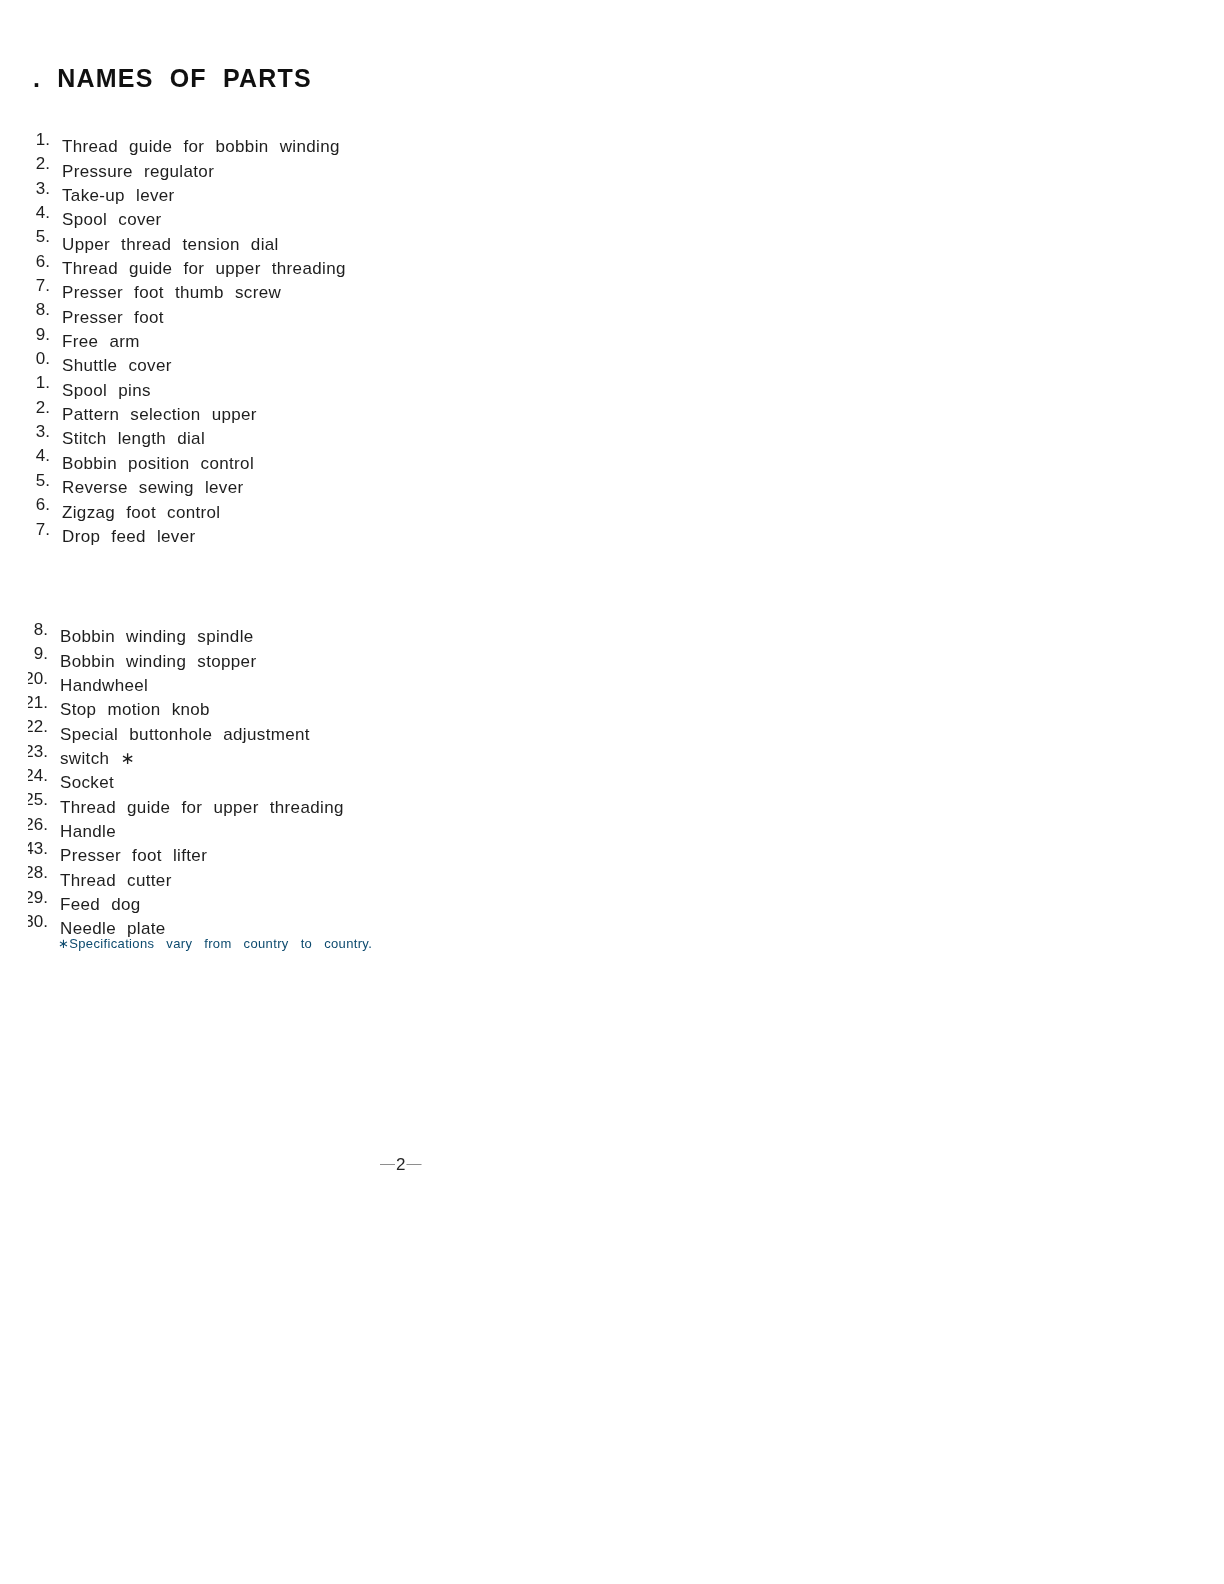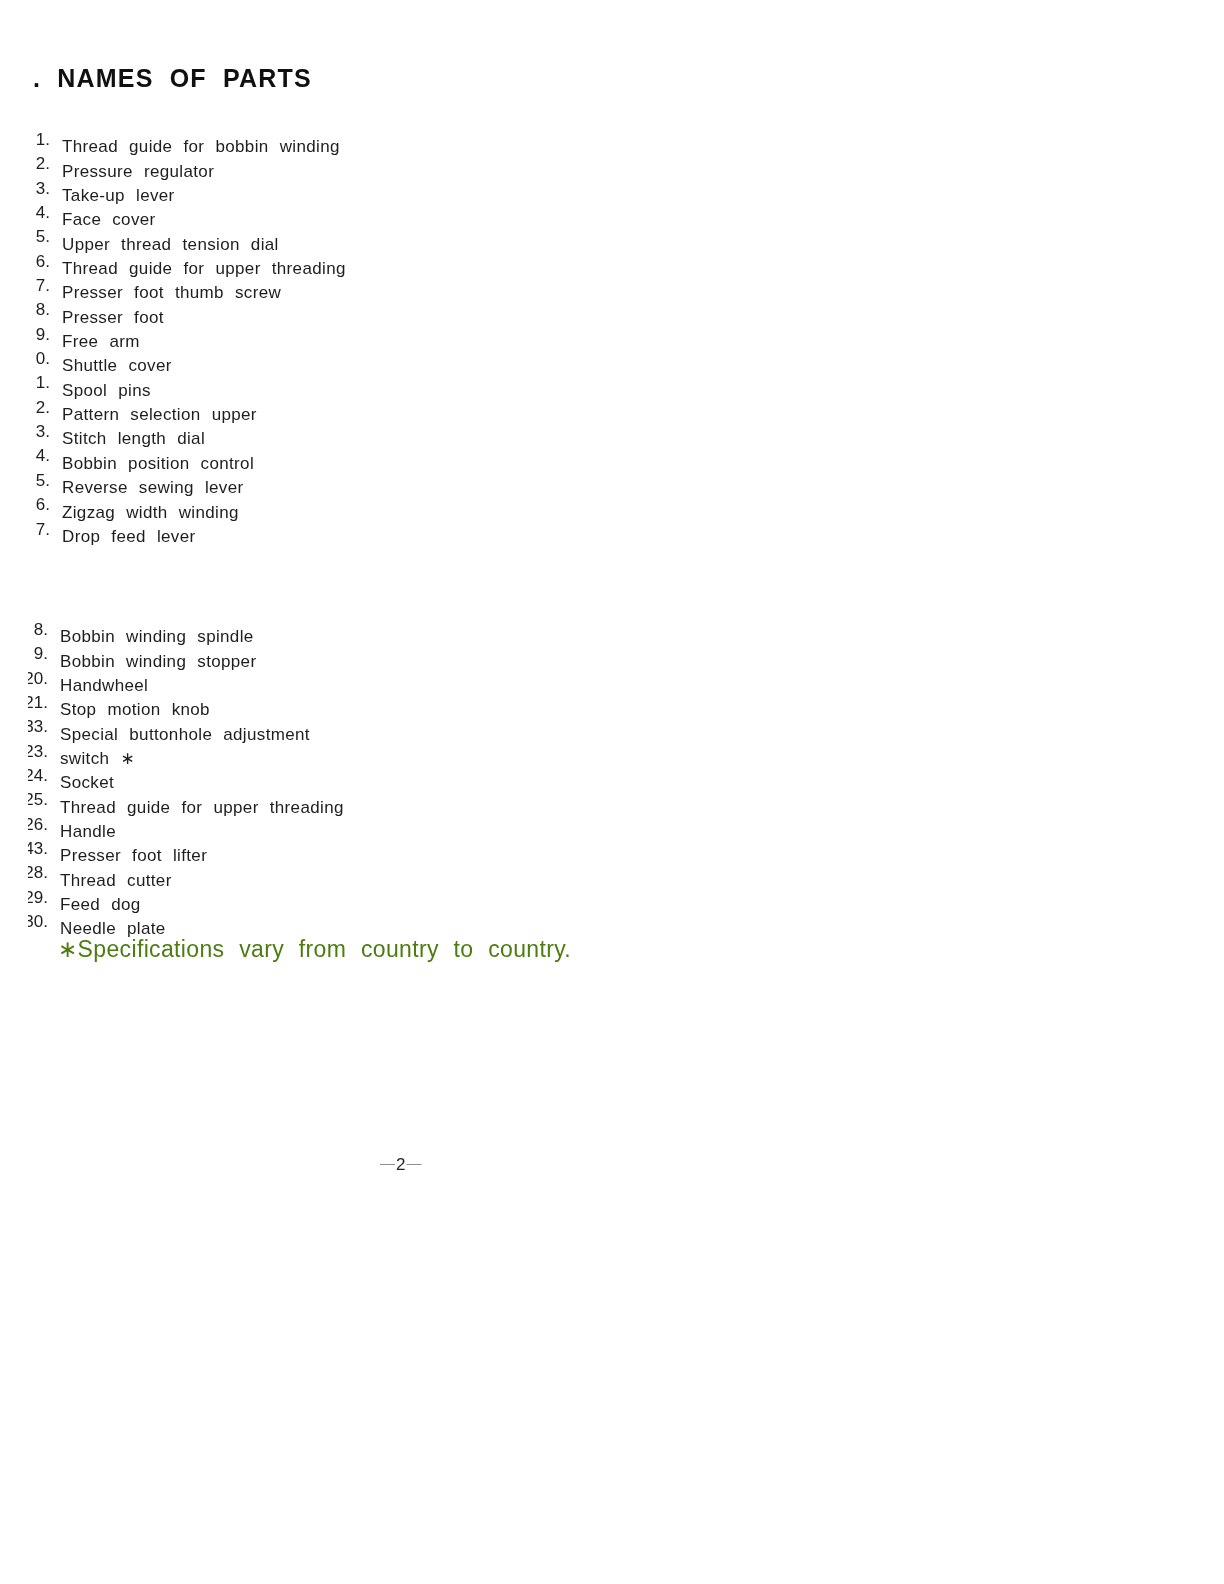--- a/index.html
+++ b/index.html
@@ -54,24 +54,24 @@
     top: 0;
     line-height: 24.35px;
     white-space: nowrap;
     letter-spacing: 0;
   }
   .item-label { margin-left: 12px; text-align: center; }
   .note {
     position: absolute;
     left: 58px;
     top: 936px;
-    font-size: 23px;
+    font-size: 13px;
     letter-spacing: 0.35px;
     word-spacing: 8px;
-    color: #4d7c0f;
+    color: #0c4a6e;
     white-space: nowrap;
   }
   .pagenum {
     position: absolute;
     left: 380px;
     top: 1153px;
     font-size: 17px;
     line-height: 24px;
     white-space: nowrap;
   }
@@ -121,21 +121,21 @@
         <span class="num-clip">
           <span class="num-inner">3.</span>
         </span>
         <span class="item-label">Take-up lever</span>
       </div>
 
       <div class="row">
         <span class="num-clip">
           <span class="num-inner">4.</span>
         </span>
-        <span class="item-label">Face cover</span>
+        <span class="item-label">Spool cover</span>
       </div>
 
       <div class="row">
         <span class="num-clip">
           <span class="num-inner">5.</span>
         </span>
         <span class="item-label">Upper thread tension dial</span>
       </div>
 
       <div class="row">
@@ -205,21 +205,21 @@
         <span class="num-clip">
           <span class="num-inner">5.</span>
         </span>
         <span class="item-label">Reverse sewing lever</span>
       </div>
 
       <div class="row">
         <span class="num-clip">
           <span class="num-inner">6.</span>
         </span>
-        <span class="item-label">Zigzag width winding</span>
+        <span class="item-label">Zigzag foot control</span>
       </div>
 
       <div class="row">
         <span class="num-clip">
           <span class="num-inner">7.</span>
         </span>
         <span class="item-label">Drop feed lever</span>
       </div>
     </div>
 
@@ -248,21 +248,21 @@
 
       <div class="row">
         <span class="num-clip">
           <span class="num-inner">21.</span>
         </span>
         <span class="item-label">Stop motion knob</span>
       </div>
 
       <div class="row">
         <span class="num-clip">
-          <span class="num-inner">33.</span>
+          <span class="num-inner">22.</span>
         </span>
         <span class="item-label">Special buttonhole adjustment</span>
       </div>
 
       <div class="row">
         <span class="num-clip">
           <span class="num-inner">23.</span>
         </span>
         <span class="item-label">switch ∗</span>
       </div>

